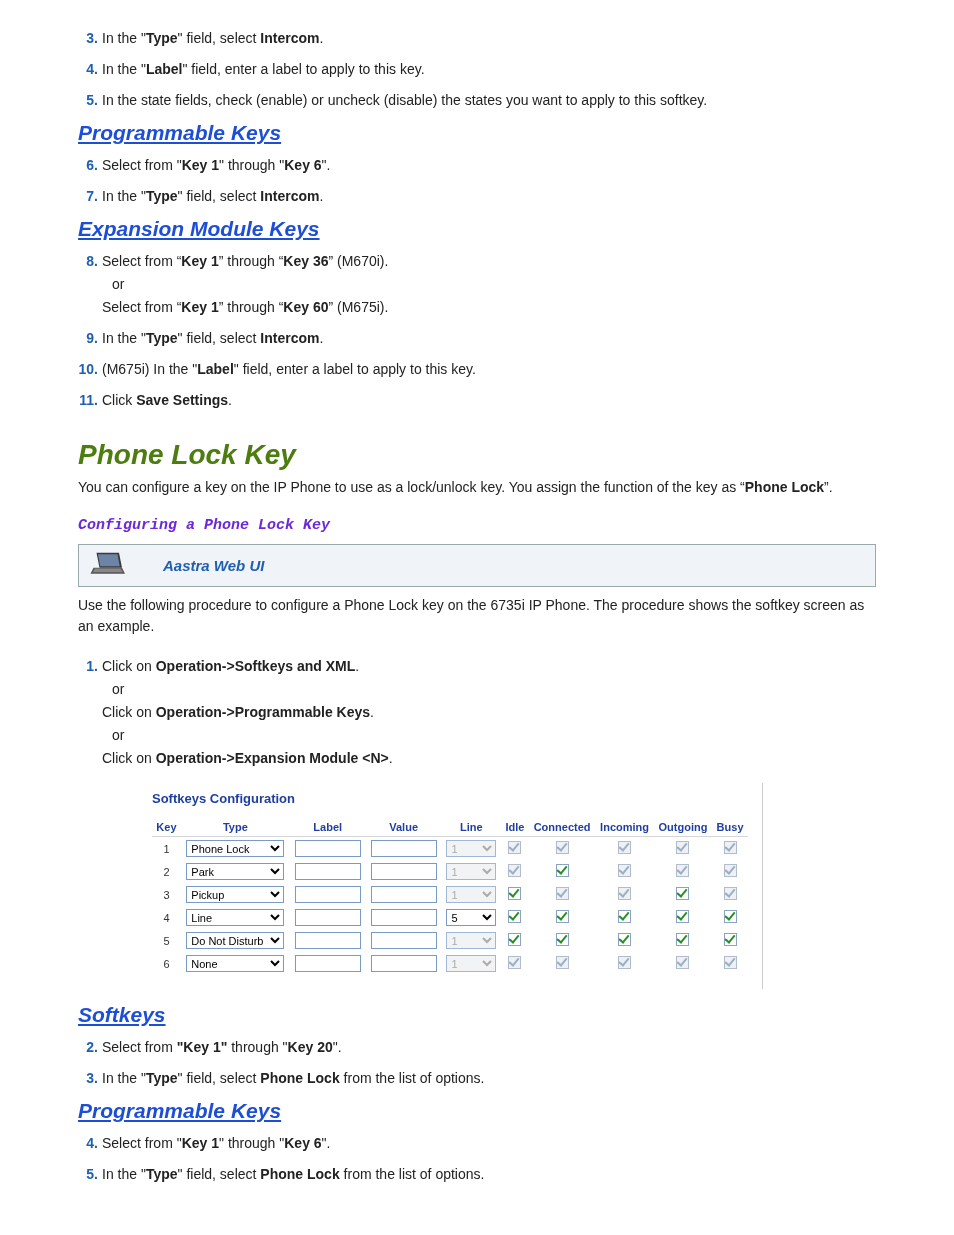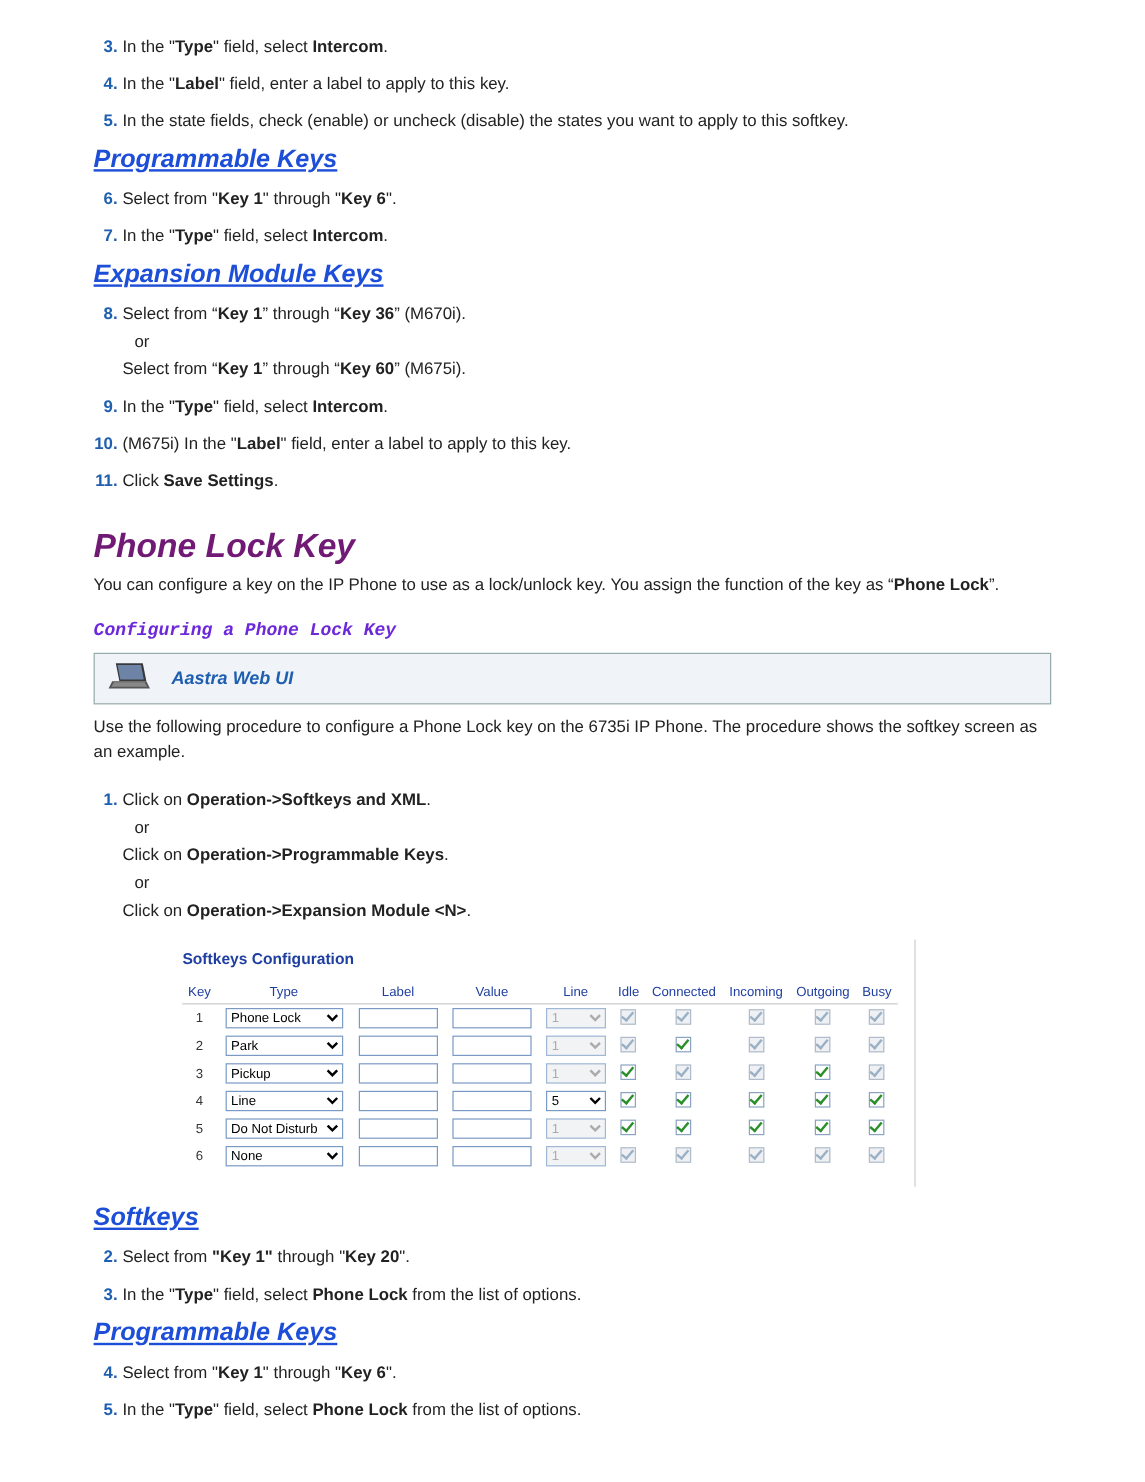--- a/index.html
+++ b/index.html
@@ -44,42 +44,42 @@
   .subhead {
     color: #1d4ed8;
     font-style: italic;
     font-weight: 700;
     font-size: 21px;
     margin: 8px 0 10px 0;
     text-decoration: underline;
   }
   .subline { margin: 2px 0 2px 10px; }
   h2.section {
-    color: #701a75;
+    color: #4d7c0f;
     font-style: italic;
     font-weight: 700;
     font-size: 28px;
     margin: 28px 0 6px 0;
   }
   .para { line-height: 1.55; margin: 4px 0 18px 0; }
   .h3 {
     color: #6d28d9;
     font-style: italic;
     font-weight: 700;
     font-size: 15px;
     margin: 10px 0 10px 0;
     font-family: Liberation Mono, monospace;
   }
   .webui-box {
     border: 1px solid #9aa;
     background: #f0f3f8;
     display: flex;
     align-items: center;
     padding: 6px 10px;
-    gap: 8px;
+    gap: 28px;
     margin-bottom: 8px;
   }
   .webui-label {
     color: #1f5fb0;
     font-style: italic;
     font-weight: 700;
     font-size: 15px;
     margin-left: 10px;
   }
   .laptop-icon { width: 36px; height: 26px; }
@@ -99,21 +99,21 @@
     font-weight: 700;
     font-size: 13px;
     margin-bottom: 12px;
   }
   table.sk {
     border-collapse: collapse;
     width: 100%;
   }
   table.sk th {
     color: #1f3fa0;
-    font-weight: 400;
+    font-weight: 700;
     font-size: 11px;
     padding: 3px 4px;
     border-bottom: 1px solid #d6d6d6;
     text-align: center;
   }
   table.sk td {
     padding: 3px 4px;
     text-align: center;
     vertical-align: middle;
   }

